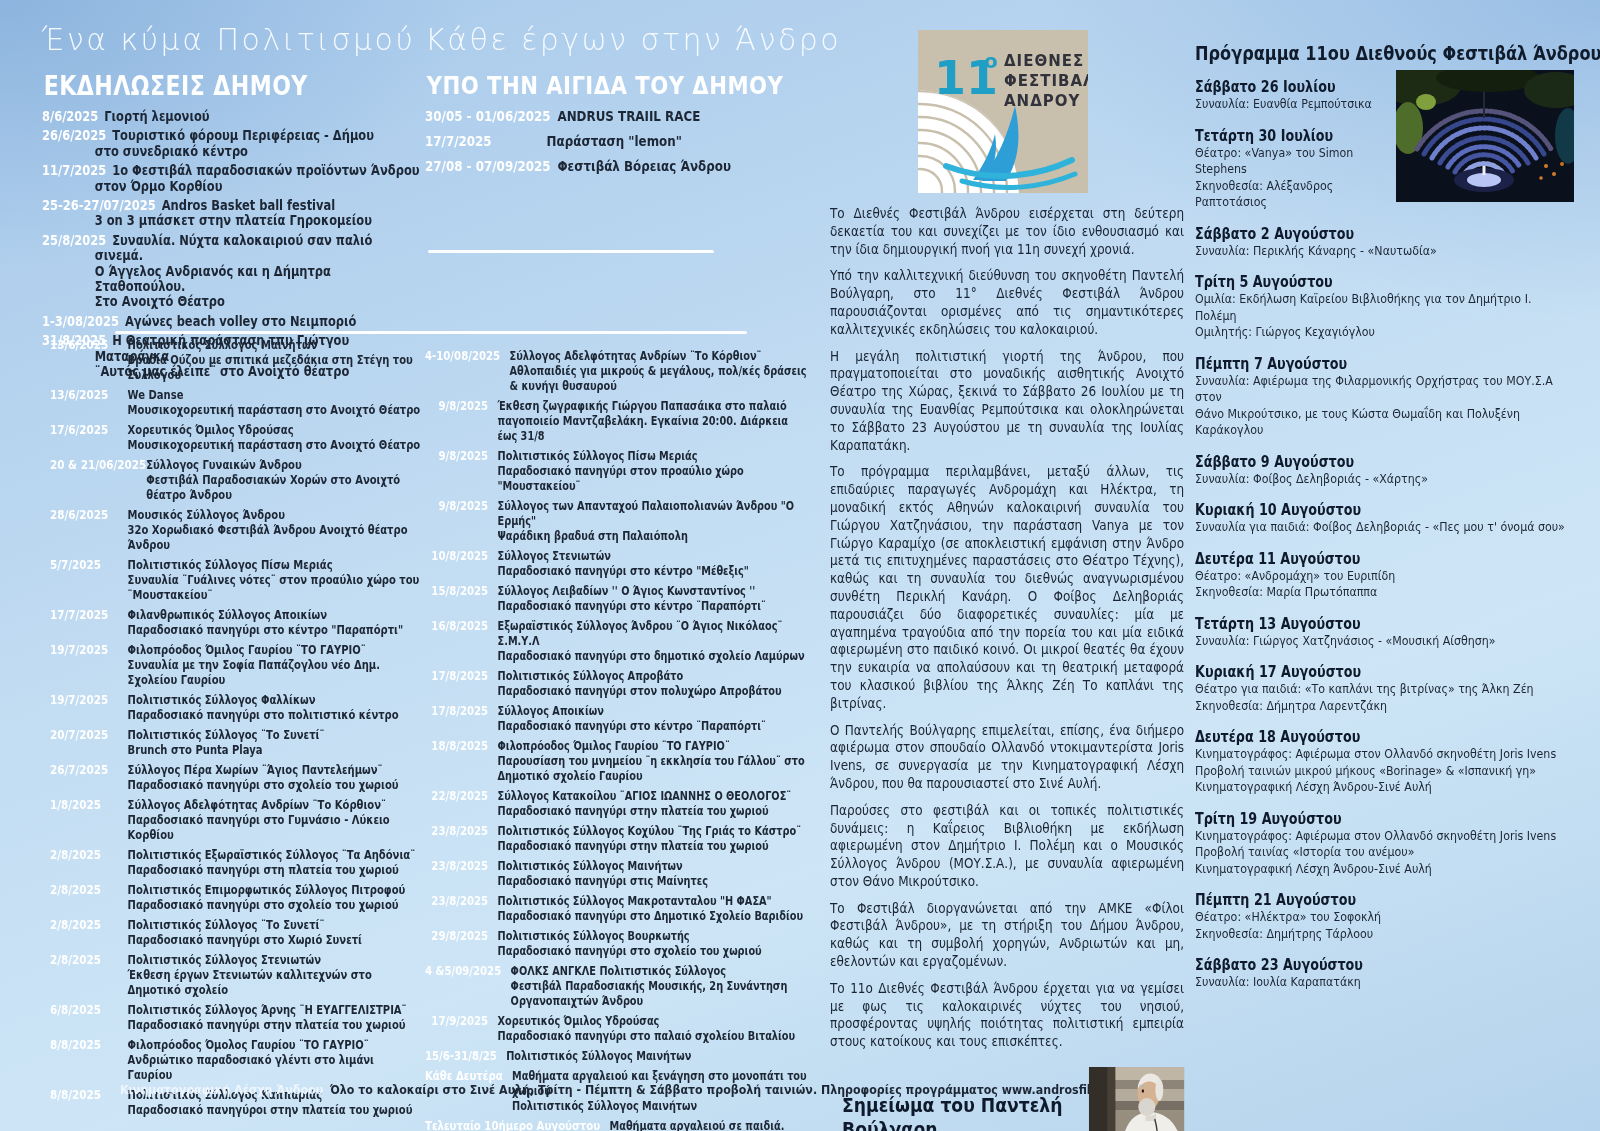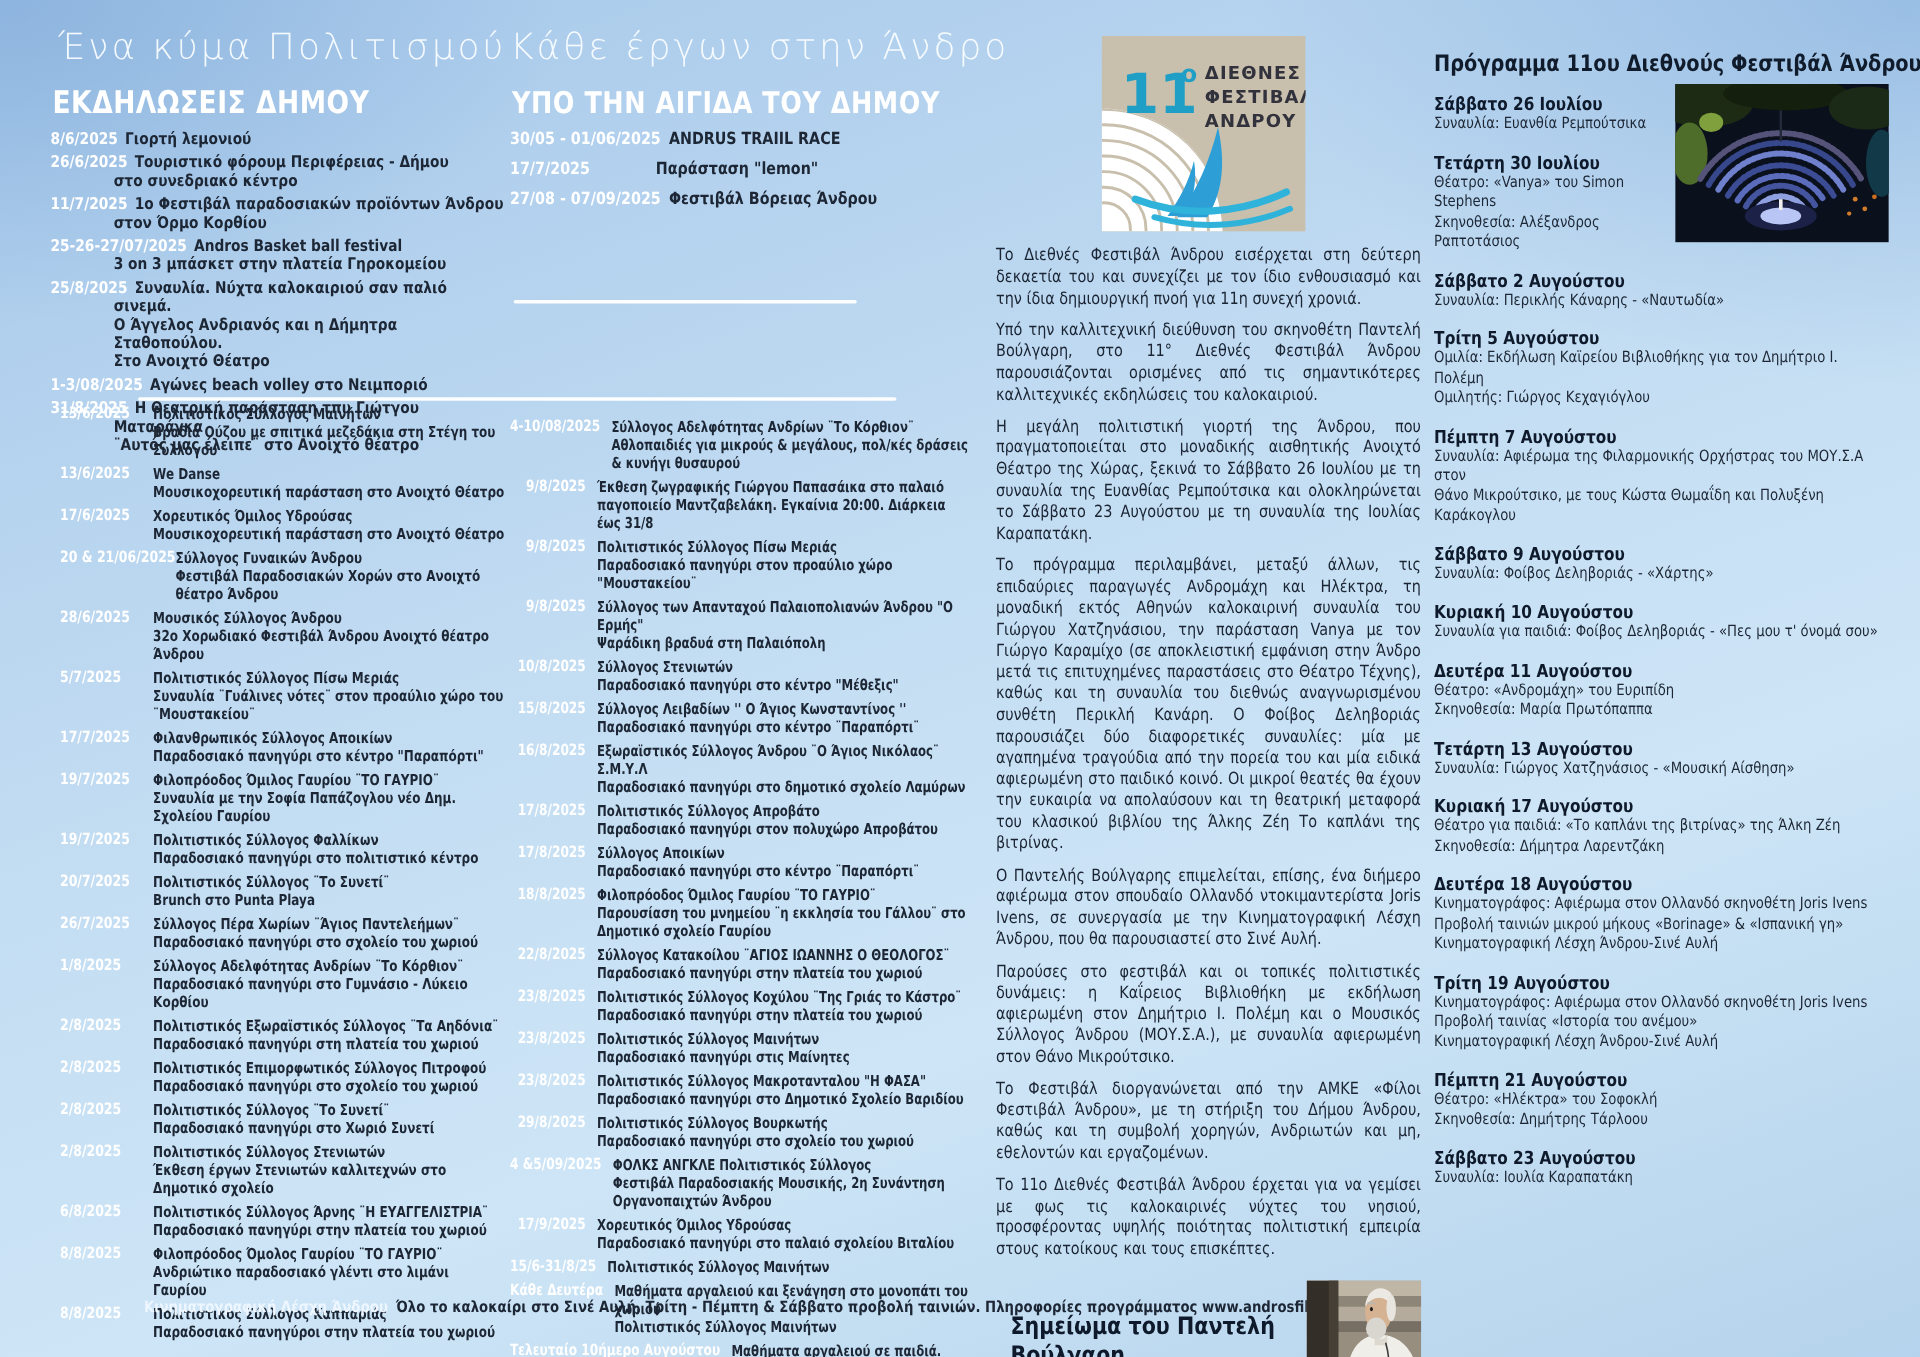--- a/index.html
+++ b/index.html
@@ -14,21 +14,21 @@
   }
   .abs{position:absolute;}
   
   .c85{width:117.65%;transform:scaleX(.85);transform-origin:0 0;}
   .c80{width:125%;transform:scaleX(.80);transform-origin:0 0;}
   .c78{width:128.2%;transform:scaleX(.78);transform-origin:0 0;}
   .c86{width:116.3%;transform:scaleX(.86);transform-origin:0 0;}
 
   .wave-title{
     font-size:30px;font-weight:300;letter-spacing:2.5px;color:rgba(250,253,255,.94);
-    text-align:right;white-space:nowrap;margin:0;
+    text-align:left;white-space:nowrap;margin:0;
   }
   .section-sub{font-size:26px;font-weight:bold;color:#fff;letter-spacing:.5px;margin:14px 0 8px 2px;}
 
   .date{color:#fff;font-weight:bold;}
   .etext{color:#1c2634;font-weight:bold;white-space:pre-line;}
 
   
   .mun-list{font-size:13.5px;line-height:15.4px;}
   .mun-event{padding-left:62px;text-indent:-62px;white-space:pre-line;margin-bottom:4px;}
   .mun-event .date{font-size:13.5px;}

